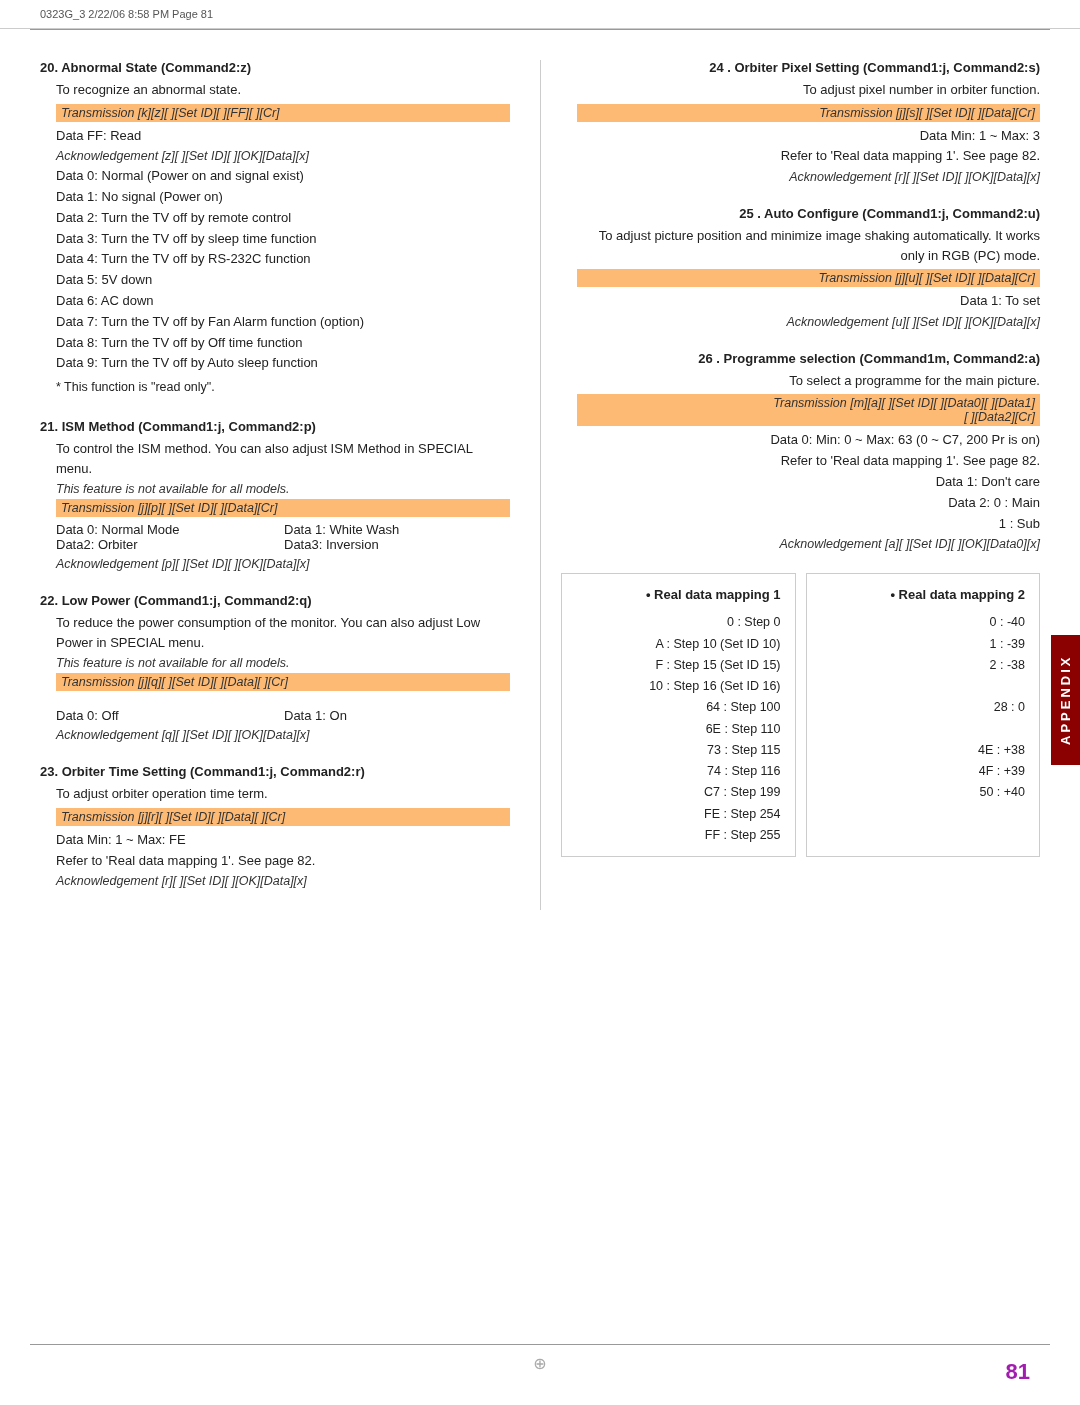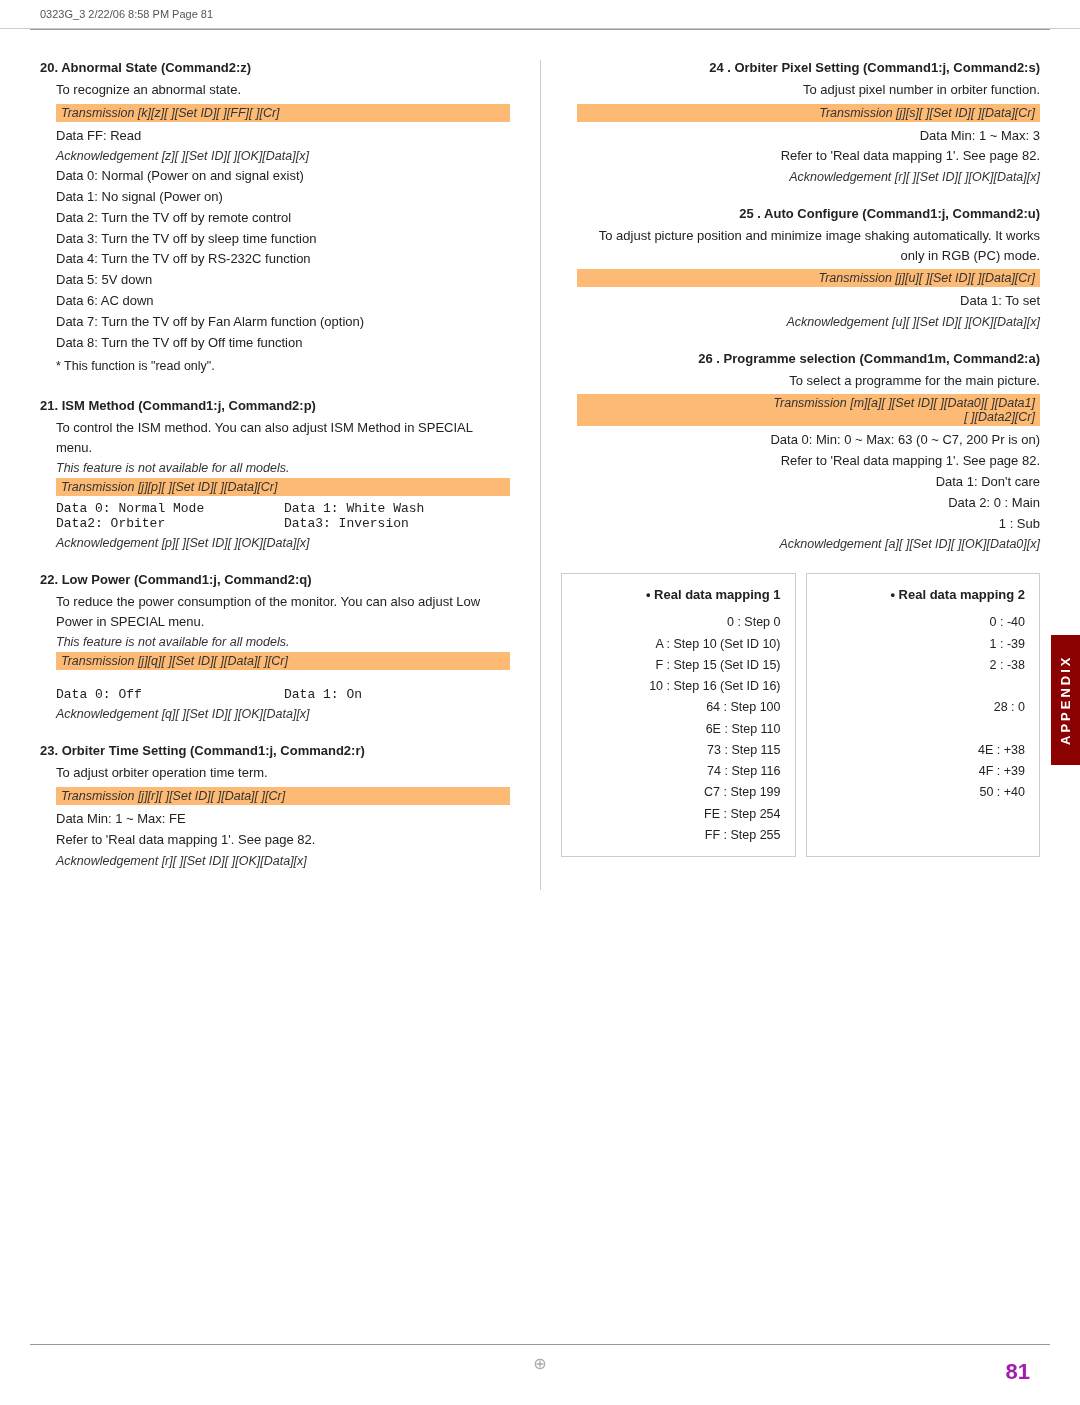--- a/index.html
+++ b/index.html
@@ -69,21 +69,20 @@
       font-size: 13px;
       line-height: 1.6;
       margin-left: 0;
     }
 
     .data-table {
       display: grid;
       grid-template-columns: 1fr 1fr;
       gap: 0 2px;
       margin-top: 2px;
-      font-family: Liberation Mono, monospace;
     }
 
     .ack-line {
       font-style: italic;
       font-size: 12.5px;
       margin-top: 3px;
       margin-bottom: 3px;
       color: #333;
     }
 
@@ -175,20 +174,21 @@
           <div class="ack-line"><em>Acknowledgement</em> [z][ ][Set ID][ ][OK][Data][x]</div>
           <div class="data-line">Data 0: Normal (Power on and signal exist)</div>
           <div class="data-line">Data 1: No signal (Power on)</div>
           <div class="data-line">Data 2: Turn the TV off by remote control</div>
           <div class="data-line">Data 3: Turn the TV off by sleep time function</div>
           <div class="data-line">Data 4: Turn the TV off by RS-232C function</div>
           <div class="data-line">Data 5: 5V down</div>
           <div class="data-line">Data 6: AC down</div>
           <div class="data-line">Data 7: Turn the TV off by Fan Alarm function (option)</div>
           <div class="data-line">Data 8: Turn the TV off by Off time function</div>
+          <div class="data-line">Data 9: Turn the TV off by Auto sleep function</div>
           <div class="data-line note-line">* This function is "read only".</div>
         </div>
       </div>
     </div>
 
     <div class="section">
       <div class="section-title">21. ISM Method (Command1:j, Command2:p)</div>
       <div class="section-body">
         <div class="section-desc">To control the ISM method. You can also adjust ISM Method in SPECIAL menu.</div>
         <div class="italic-note"><em>This feature is not available for all models.</em></div>

